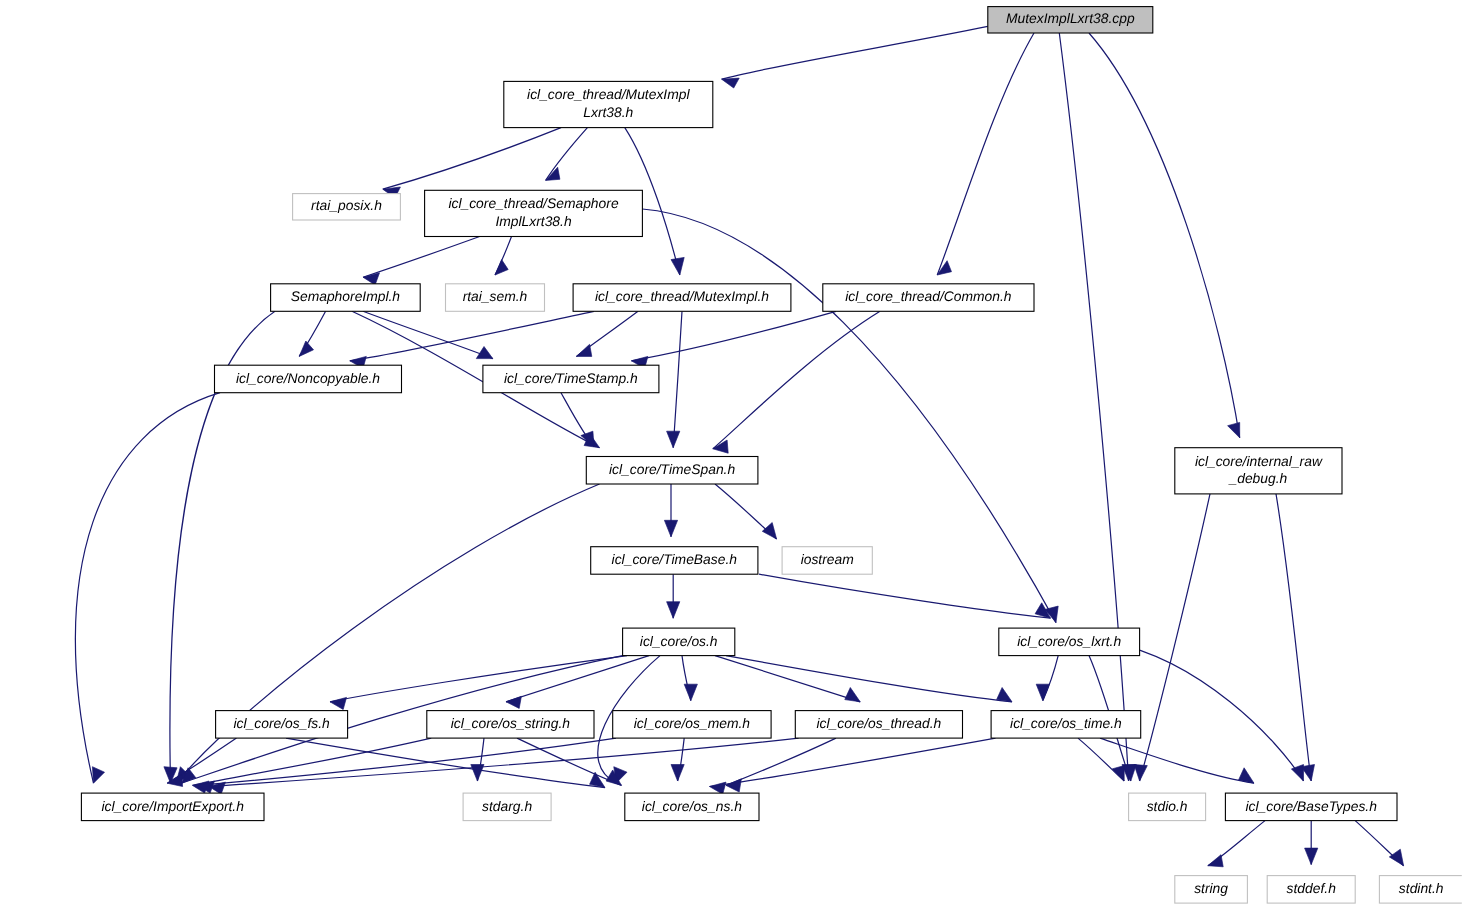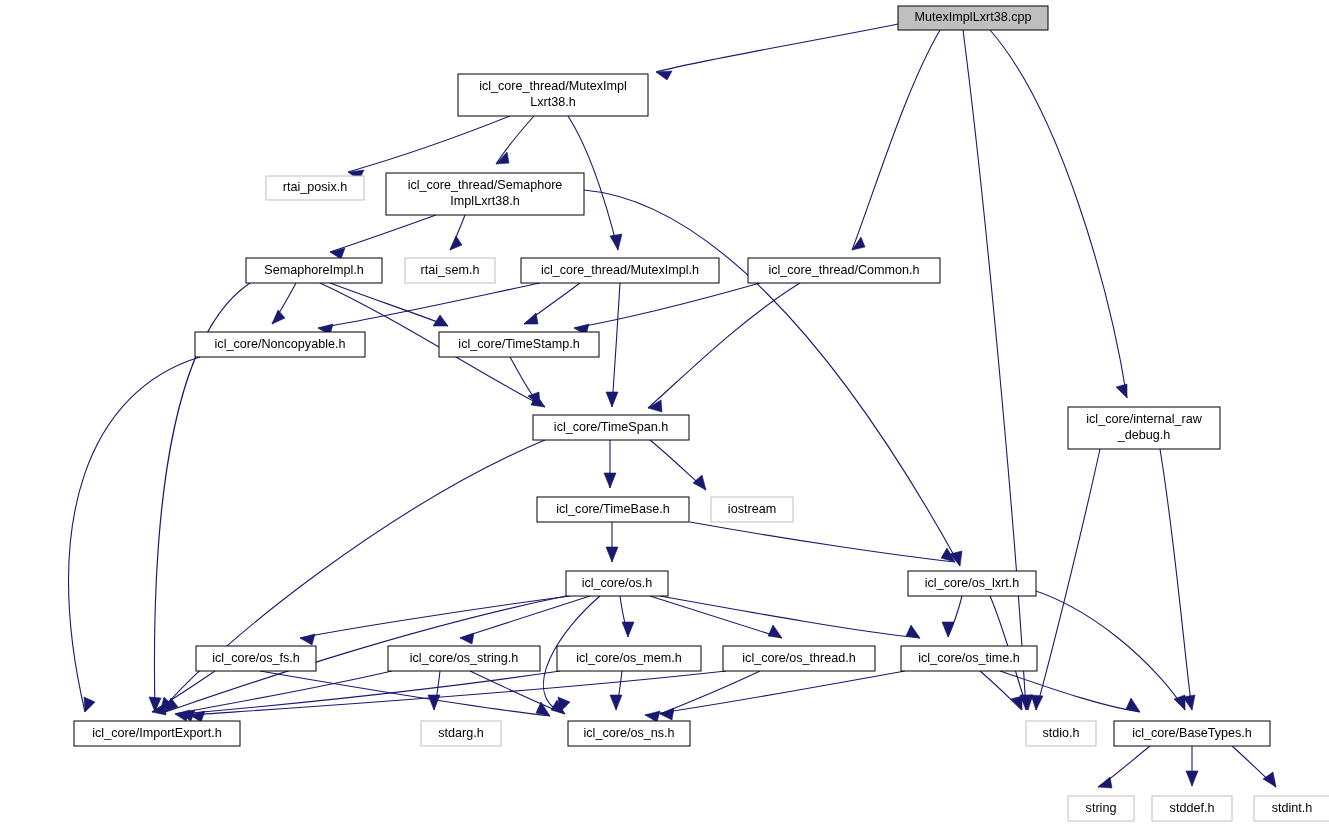--- a/index.html
+++ b/index.html
@@ -7,20 +7,21 @@
     padding: 0;
     background: #ffffff;
   }
   #graph-root {
     position: relative;
     width: 1329px;
     height: 828px;
     background: #ffffff;
     font-family: "Liberation Sans", sans-serif;
     overflow: hidden;
+    font-style: italic;
   }
   svg#graph-svg {
     position: absolute;
     left: 0;
     top: 0;
     width: 1329px;
     height: 828px;
   }
   .node-box {
     fill: #ffffff;

